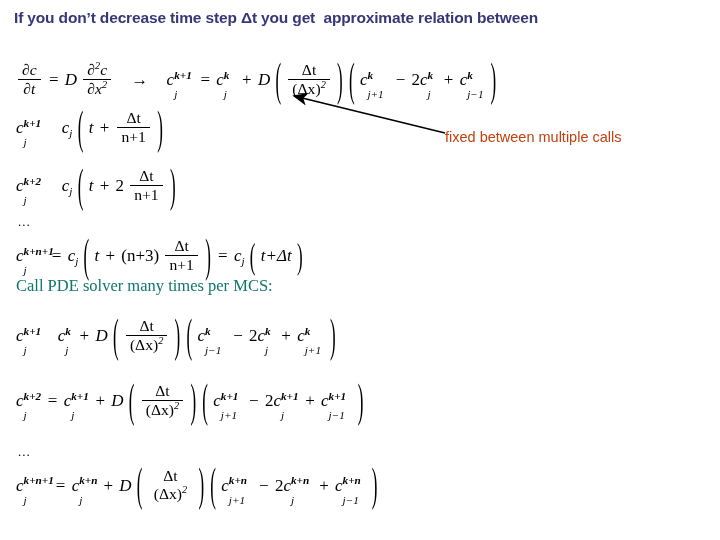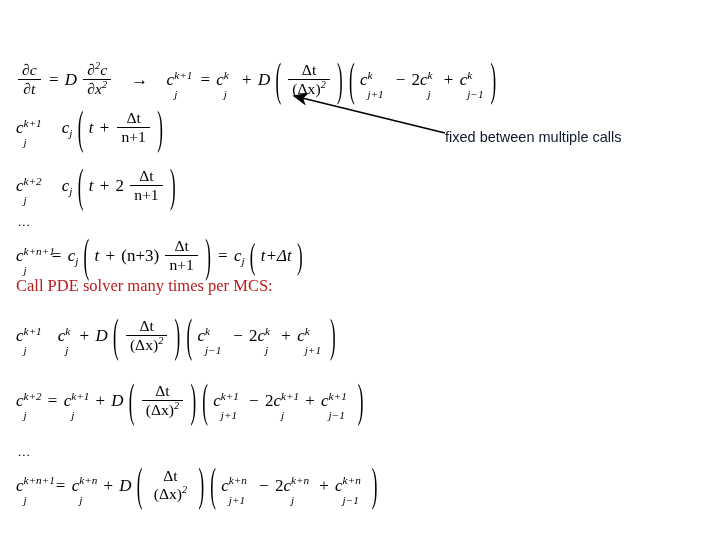--- a/index.html
+++ b/index.html
@@ -29,21 +29,21 @@
     line-height: 20px;
     letter-spacing: -0.15px;
   }
   #heading .hline { display: block; white-space: pre; }
 
   
   #annotation-text {
     position: absolute;
     left: 445px;
     top: 129px;
-    color: #0f172a;
+    color: #c2410c;
     font-family: "Liberation Sans", sans-serif;
     font-size: 14.5px;
     white-space: nowrap;
   }
   #annotation-arrow {
     position: absolute;
     left: 280px;
     top: 85px;
     width: 175px;
     height: 60px;
@@ -76,20 +76,21 @@
     width: 0;
     height: 0;
   }
   .sub-sup .sp {
     position: absolute;
     left: 0;
     bottom: 4px;
     font-size: 0.66em;
     font-style: italic;
     white-space: nowrap;
+    font-weight: bold;
   }
   .sub-sup .sb {
     position: absolute;
     left: 0;
     top: 4px;
     font-size: 0.66em;
     font-style: italic;
     white-space: nowrap;
   }
   sup.plain {
@@ -158,40 +159,41 @@
     font-family: "Liberation Serif", serif;
     font-size: 13px;
     color: #000;
     letter-spacing: 1px;
   }
 
   .plaintext {
     position: absolute;
     font-family: "Liberation Serif", serif;
     font-size: 16.5px;
-    color: #b91c1c;
+    color: #0f766e;
     white-space: nowrap;
   }
 
   
   #eq-pde       { left: 16px;  top: 64px; }
   #eq-rel1      { left: 16px;  top: 112px; }
   #eq-rel2      { left: 16px;  top: 170px; }
   #eq-reln      { left: 16px;  top: 240px; }
   #eq-solver1   { left: 16px;  top: 320px; }
   #eq-solver2   { left: 16px;  top: 385px; }
   #eq-solvern   { left: 16px;  top: 470px; }
   #ellipsis-1   { left: 18px;  top: 214px; }
   #ellipsis-2   { left: 18px;  top: 444px; }
   #text-call    { left: 16px;  top: 276px; }
 </style>
 </head>
 <body>
 
 <div id="heading">
+  <span class="hline">If you don’t decrease time step Δt you get  approximate relation between</span>
 </div>
 
 <div class="math" id="eq-pde">
   <span class="frac">
     <span class="nu mi">∂c</span>
     <span class="de mi">∂t</span>
   </span>
   <span class="op">=</span>
   <span class="mi">D</span>
   <span class="frac">

